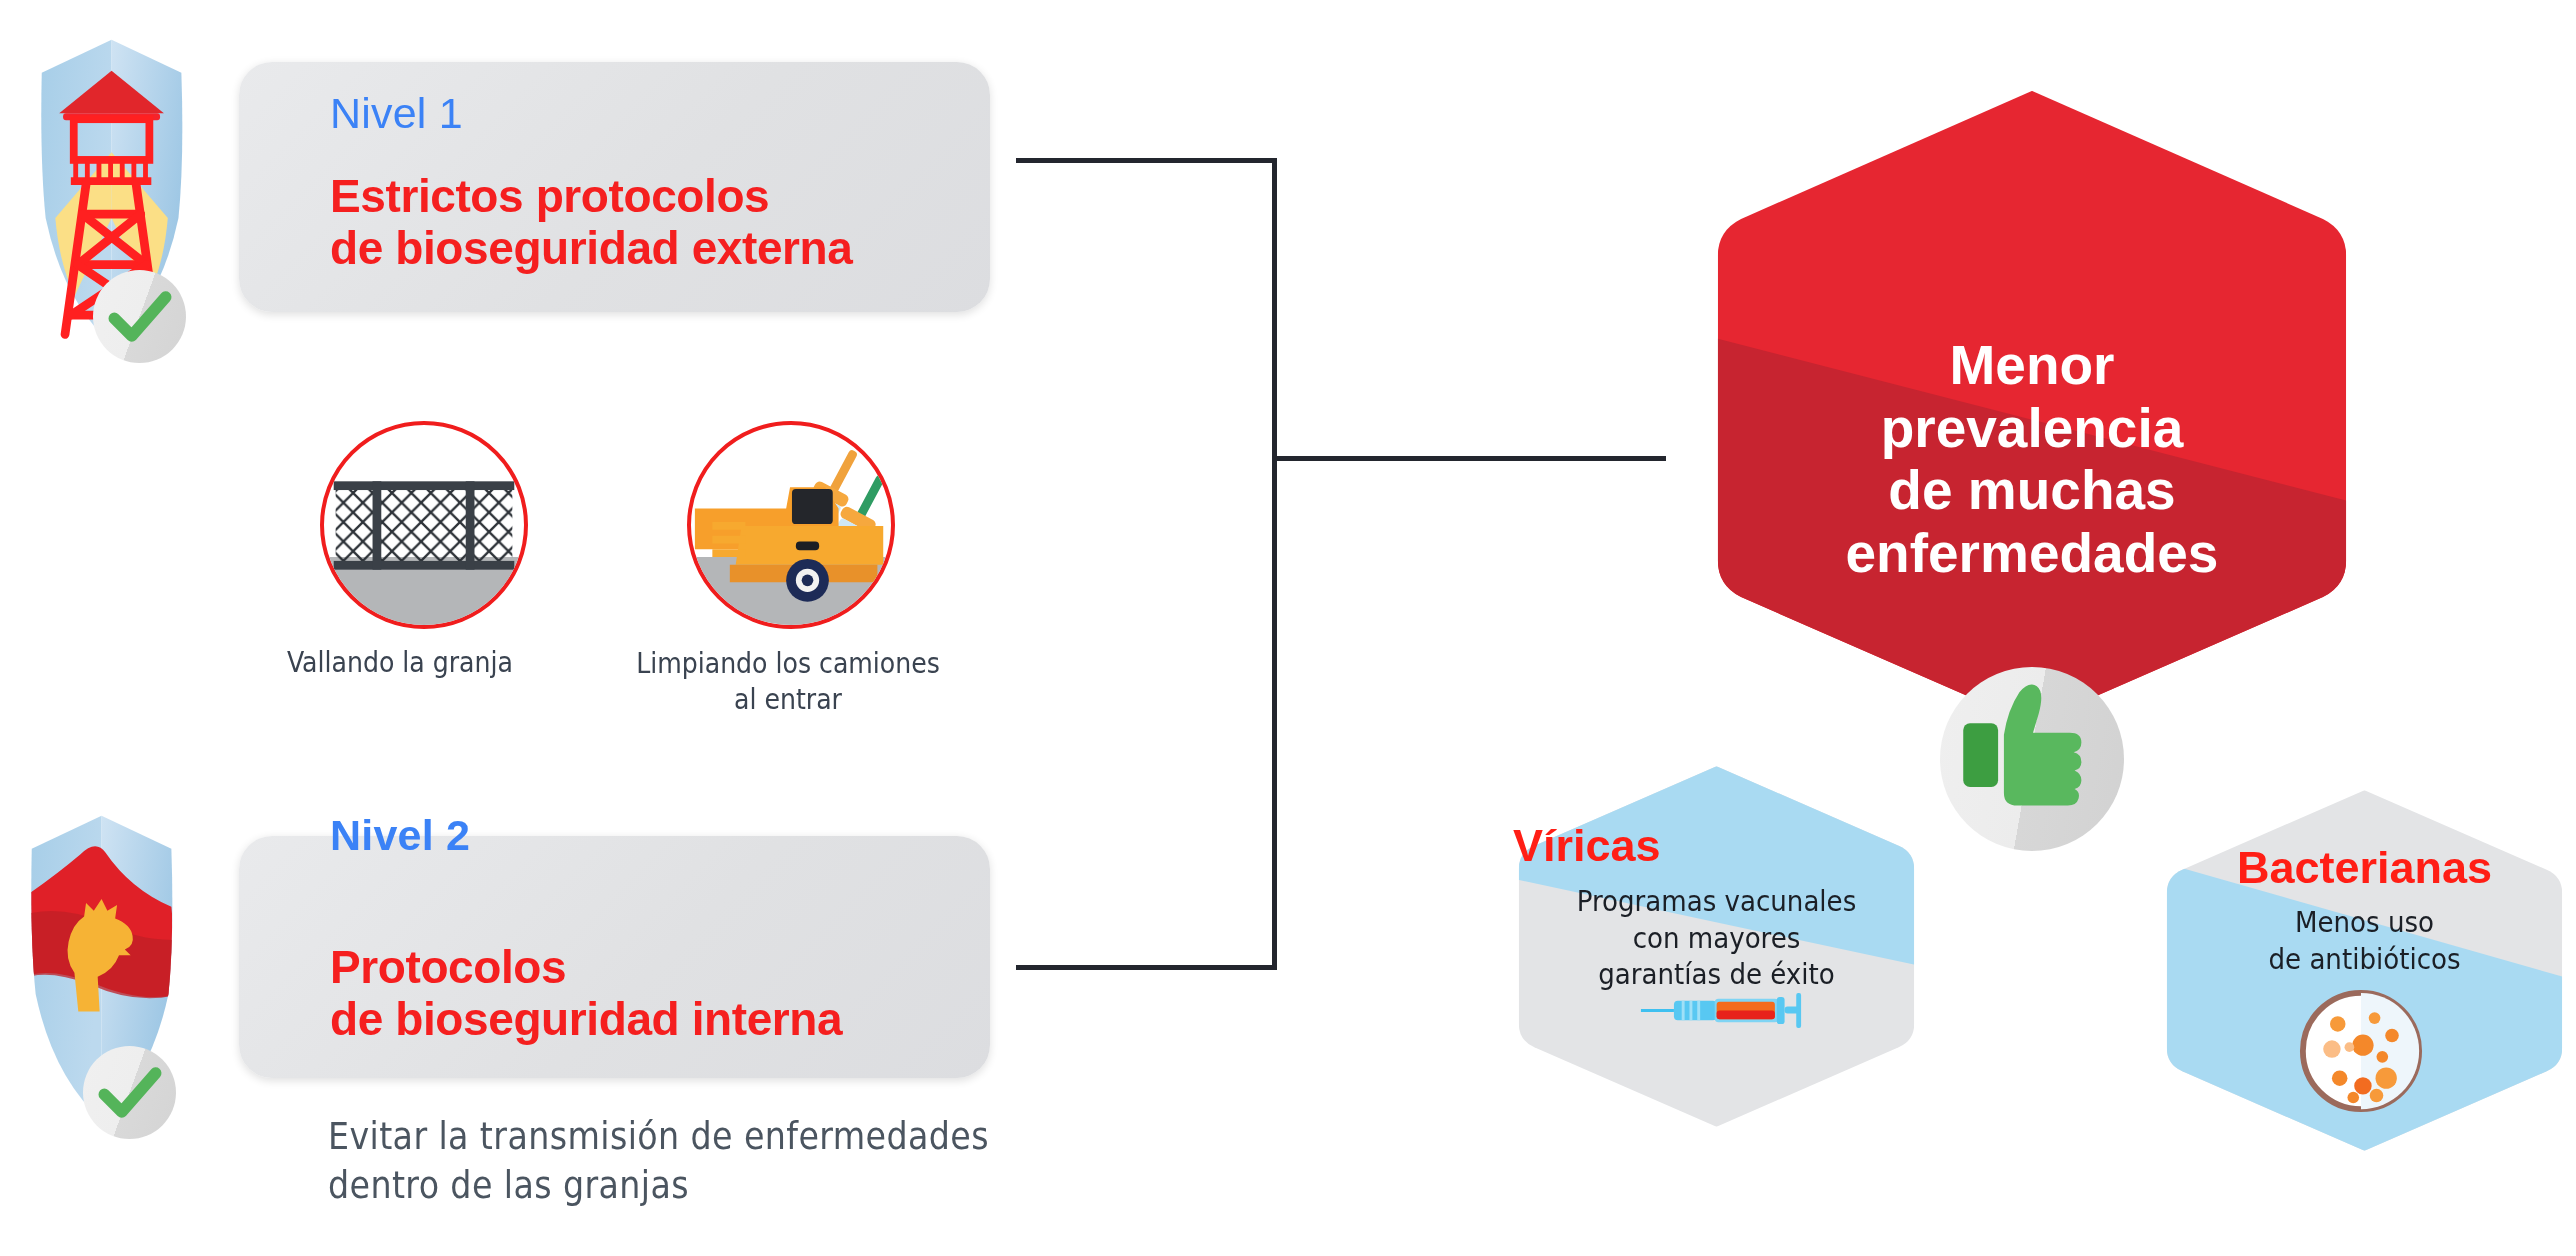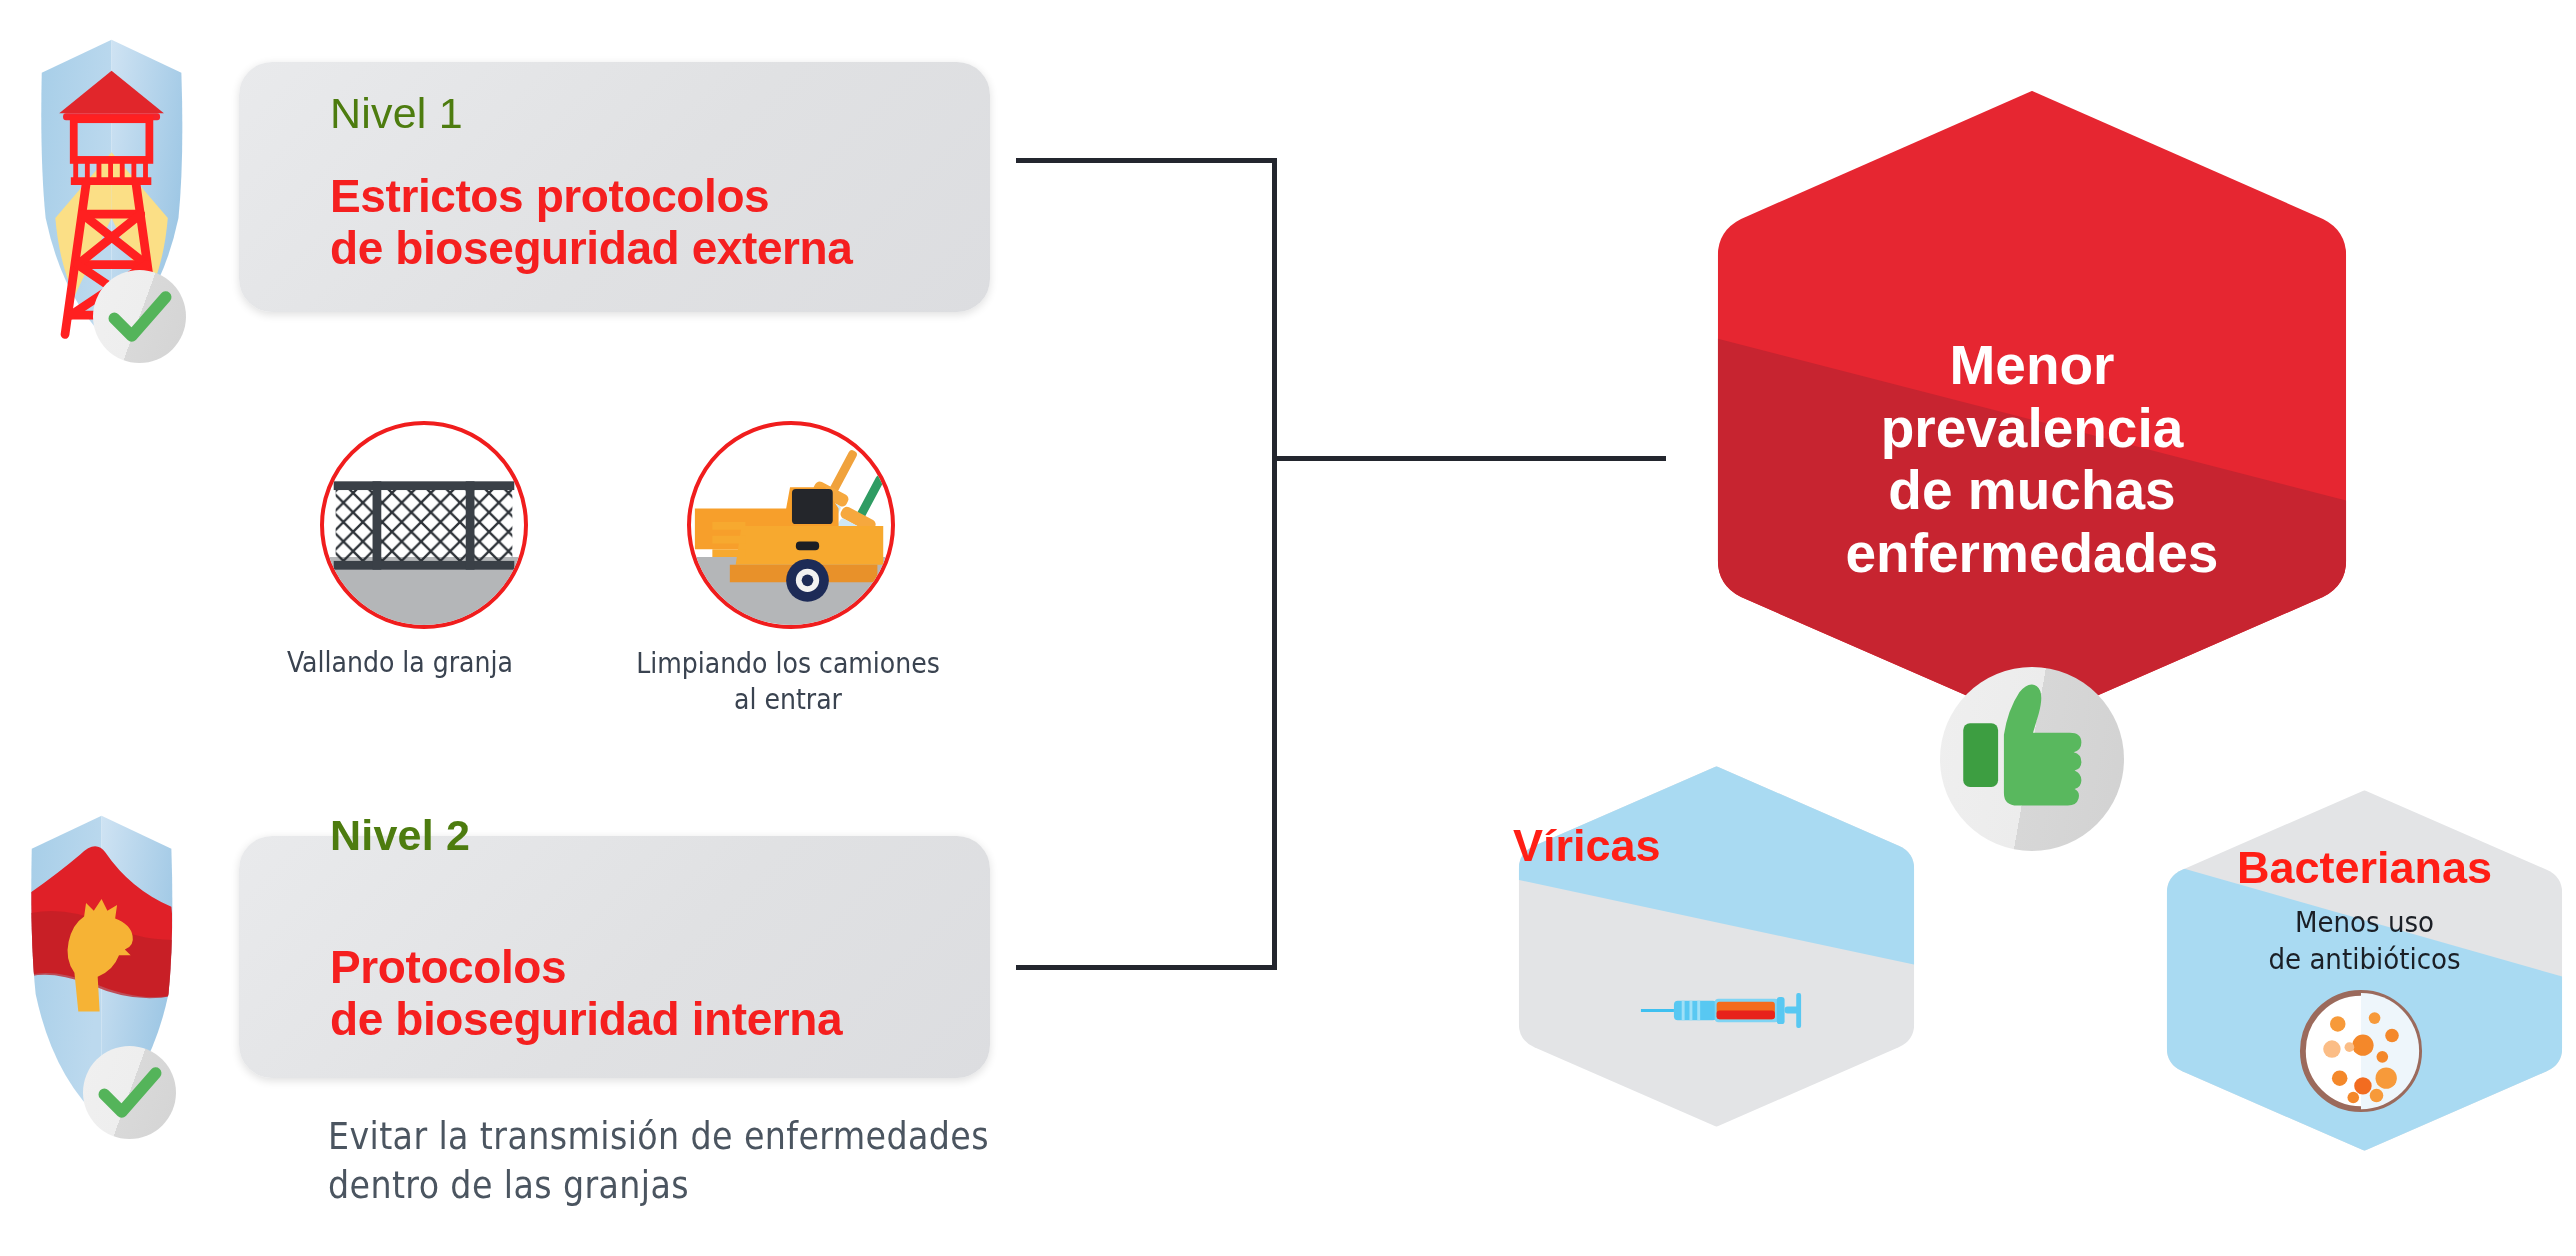--- a/index.html
+++ b/index.html
@@ -11,21 +11,21 @@
 
   
   .card{
     position:absolute;
     background:linear-gradient(135deg,#e9eaec 0%,#e0e1e3 55%,#dcdde0 100%);
     border-radius:33px;
     box-shadow:0 2.9px 8.7px rgba(0,0,0,.12);
   }
   .card-lvl{
     position:absolute;
-    color:#4d7c0f;
+    color:#3b82f6;
     font-family:"Liberation Sans", sans-serif;
     font-size:43px;
     font-weight:400;
     letter-spacing:0.2px;
     white-space:nowrap;
   }
   .card-title{
     position:absolute;
     color:#f51f1f;
     font-family:"Liberation Sans", sans-serif;
@@ -304,20 +304,23 @@
         </clipPath>
       </defs>
       <g clip-path="url(#hexV)">
         <rect x="0" y="0" width="420" height="380" fill="#e3e4e6"></rect>
         <path d="M0 0 L420 0 L420 210 L0 120 Z" fill="#a9daf2"></path>
         <path d="M0 120 L420 210 L420 268 L0 175 Z" fill="#a9daf2" opacity=".0"></path>
       </g>
     </svg>
   </div>
   <div class="small-hex-title" style="position:absolute;left:1513px;top:820px;width:407px;text-align:left;font-size:45px;">Víricas</div>
+  <div class="small-hex-sub" style="position:absolute;left:1513px;top:883px;width:407px;text-align:center;font-size:29px;">Programas vacunales
+con mayores
+garantías de éxito</div>
   <div style="position:absolute;left:1639px;top:991px;width:165px;height:39px;">
     <svg width="165" height="39" viewBox="0 0 170 40">
       <line x1="2" y1="20" x2="36" y2="20" stroke="#3fc0f0" stroke-width="3"></line>
       <rect x="36" y="10" width="44" height="20" rx="4" fill="#58c8f2"></rect>
       <rect x="44" y="10" width="3" height="20" fill="#9fe0f7"></rect>
       <rect x="52" y="10" width="3" height="20" fill="#9fe0f7"></rect>
       <rect x="60" y="10" width="3" height="20" fill="#9fe0f7"></rect>
       <rect x="78" y="8" width="66" height="24" rx="4" fill="#7fd4f4"></rect>
       <rect x="80" y="11" width="60" height="18" rx="3" fill="#f36b1c"></rect>
       <rect x="80" y="20" width="60" height="9" rx="3" fill="#e8221b"></rect>

